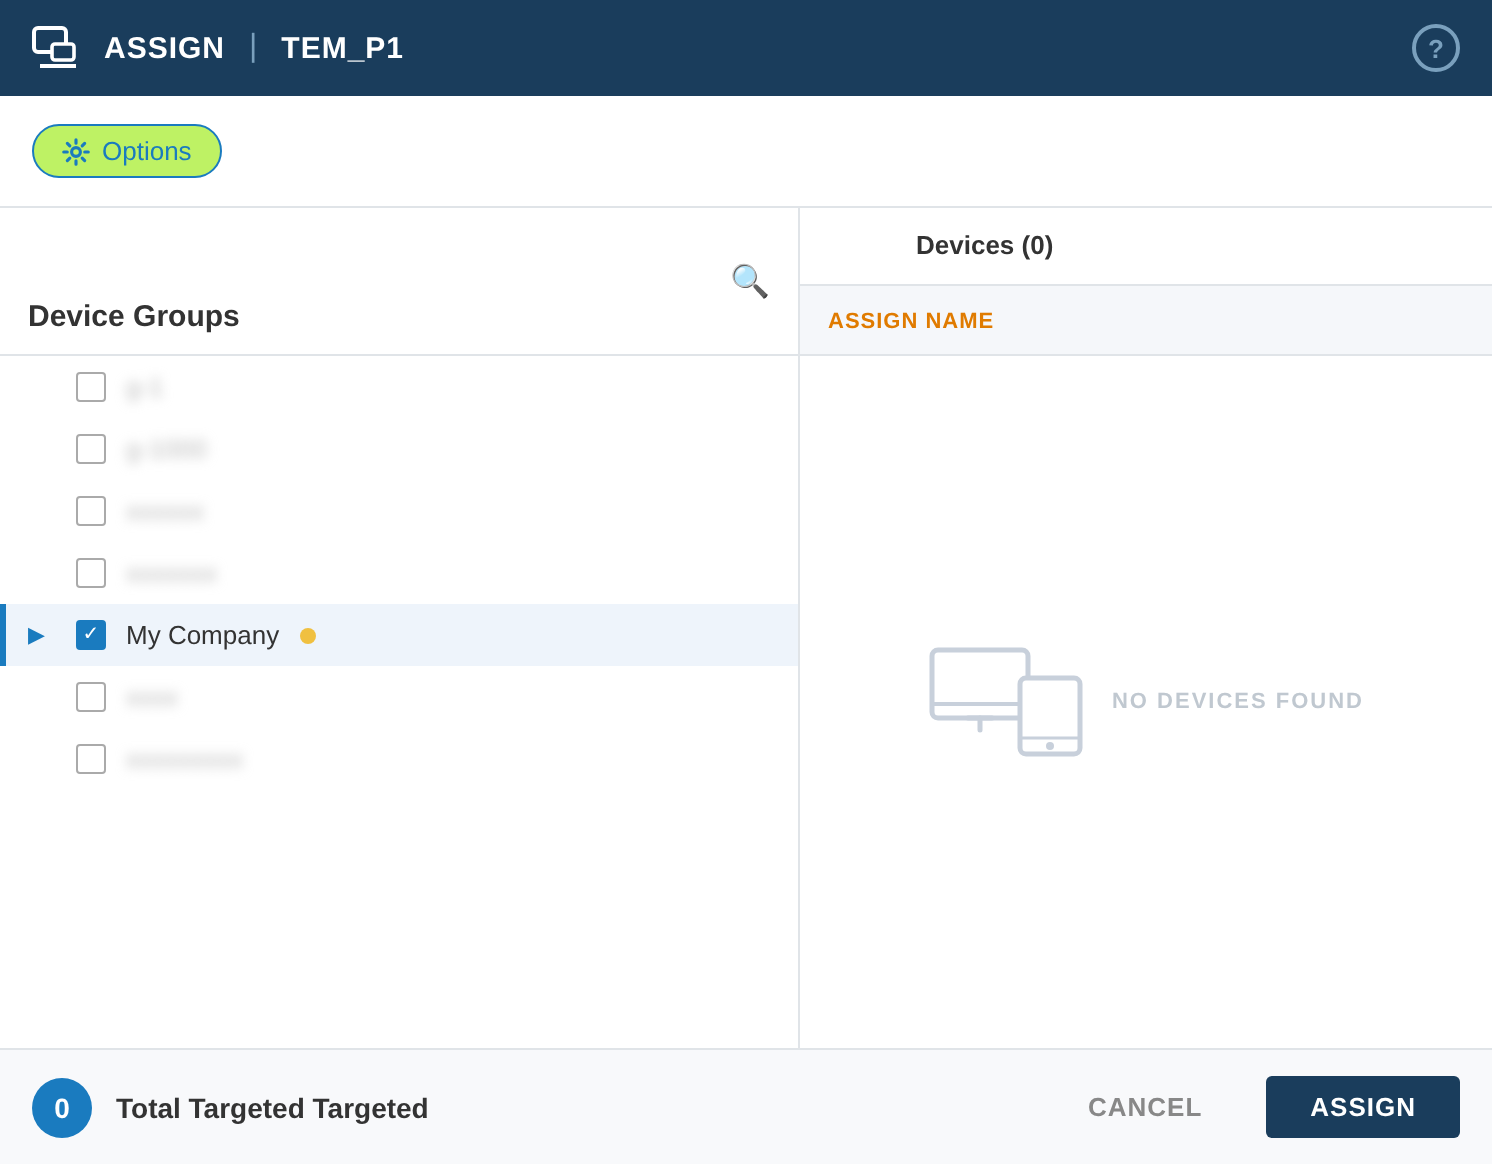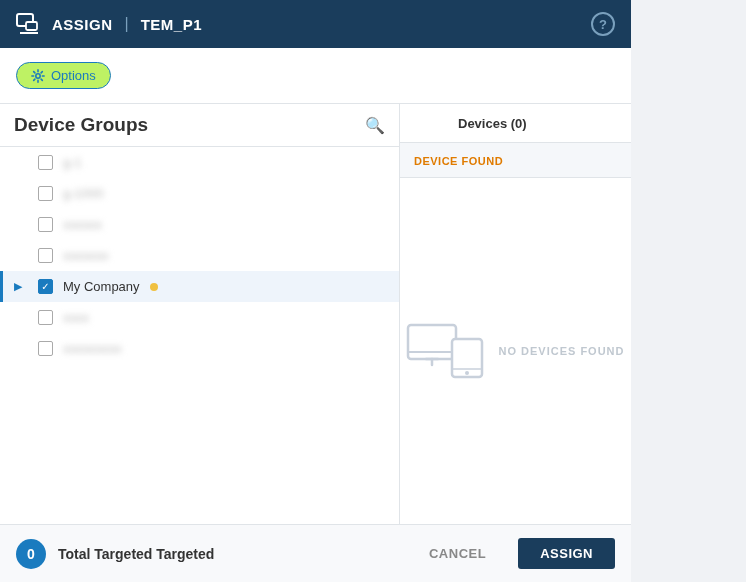--- a/index.html
+++ b/index.html
@@ -1,39 +1,39 @@
 <!DOCTYPE html>
 <html><head>
   <meta charset="utf-8">
   <style>
     * { box-sizing: border-box; margin: 0; padding: 0; }
     body { font-family: -apple-system, BlinkMacSystemFont, 'Segoe UI', sans-serif; background: #f0f2f5; width: 746px; height: 582px; overflow: hidden; }
 
-    .modal { width: 631px; height: 582px; background: #fff; display: flex; flex-direction: column; }
+    .modal { width: 746px; height: 582px; background: #fff; display: flex; flex-direction: column; }
 
     
     .header { background: #1a3d5c; color: #fff; display: flex; align-items: center; justify-content: space-between; padding: 0 16px; height: 48px; flex-shrink: 0; }
     .header-left { display: flex; align-items: center; gap: 10px; }
     .header-title { font-size: 15px; font-weight: 600; letter-spacing: 0.5px; }
     .header-sep { color: #7aa0bd; margin: 0 2px; }
     .header-help { width: 24px; height: 24px; border: 2px solid #7aa0bd; border-radius: 50%; display: flex; align-items: center; justify-content: center; color: #7aa0bd; font-size: 13px; font-weight: bold; cursor: pointer; }
 
     
     .subheader { padding: 14px 16px; display: flex; align-items: center; justify-content: space-between; border-bottom: 1px solid #e0e4e8; flex-shrink: 0; }
     .subheader-text { font-size: 13px; color: #444; }
     .options-btn { display: flex; align-items: center; gap: 6px; border: 1px solid #1a7bbf; border-radius: 20px; padding: 5px 14px; color: #1a7bbf; font-size: 13px; cursor: pointer; background: #bef264; }
     .options-btn svg { width: 14px; height: 14px; }
 
     
     .content { display: flex; flex: 1; overflow: hidden; }
 
     
     .left-panel { width: 400px; border-right: 1px solid #e0e4e8; display: flex; flex-direction: column; overflow: hidden; }
     .left-header { display: flex; align-items: center; justify-content: space-between; padding: 10px 14px; border-bottom: 1px solid #e0e4e8; }
-    .left-header-title { font-size: 19px; font-weight: 600; color: #333; }
+    .left-header-title { font-size: 15px; font-weight: 600; color: #333; margin-top: 36px; }
     .search-icon { color: #888; cursor: pointer; font-size: 16px; }
     .left-list { overflow-y: auto; flex: 1; }
     .list-item { display: flex; align-items: center; gap: 10px; padding: 8px 14px; cursor: pointer; position: relative; }
     .list-item.selected { background: #eef4fb; }
     .list-item.selected::before { content: ''; position: absolute; left: 0; top: 0; bottom: 0; width: 3px; background: #1a7bbf; }
     .list-item .expand-arrow { width: 14px; color: #1a7bbf; font-size: 11px; }
     .list-item .no-expand { width: 14px; }
     .checkbox { width: 15px; height: 15px; border: 1.5px solid #aaa; border-radius: 2px; flex-shrink: 0; display: flex; align-items: center; justify-content: center; background: #fff; }
     .checkbox.checked { background: #1a7bbf; border-color: #1a7bbf; }
     .checkbox.checked::after { content: '✓'; color: #fff; font-size: 10px; line-height: 1; }
@@ -144,21 +144,21 @@
         </div>
 
       </div>
     </div>
 
     <div class="right-panel">
       <div class="right-header">
         <span class="right-header-title">Devices (0)</span>
       </div>
       <div class="col-header">
-        <span class="col-header-text">DEVICE FOUND</span>
+        <span class="col-header-text">ASSIGN NAME</span>
       </div>
       <div class="no-devices">
         <div class="no-devices-icon">
           <svg width="80" height="60" viewBox="0 0 80 60" fill="none" xmlns="http://www.w3.org/2000/svg">
 
             <rect x="2" y="4" width="48" height="34" rx="3" stroke="#c8d0db" stroke-width="2.5" fill="none"></rect>
             <line x1="2" y1="31" x2="50" y2="31" stroke="#c8d0db" stroke-width="2"></line>
             <line x1="20" y1="38" x2="32" y2="38" stroke="#c8d0db" stroke-width="2.5" stroke-linecap="round"></line>
             <line x1="26" y1="38" x2="26" y2="44" stroke="#c8d0db" stroke-width="2.5" stroke-linecap="round"></line>
 

